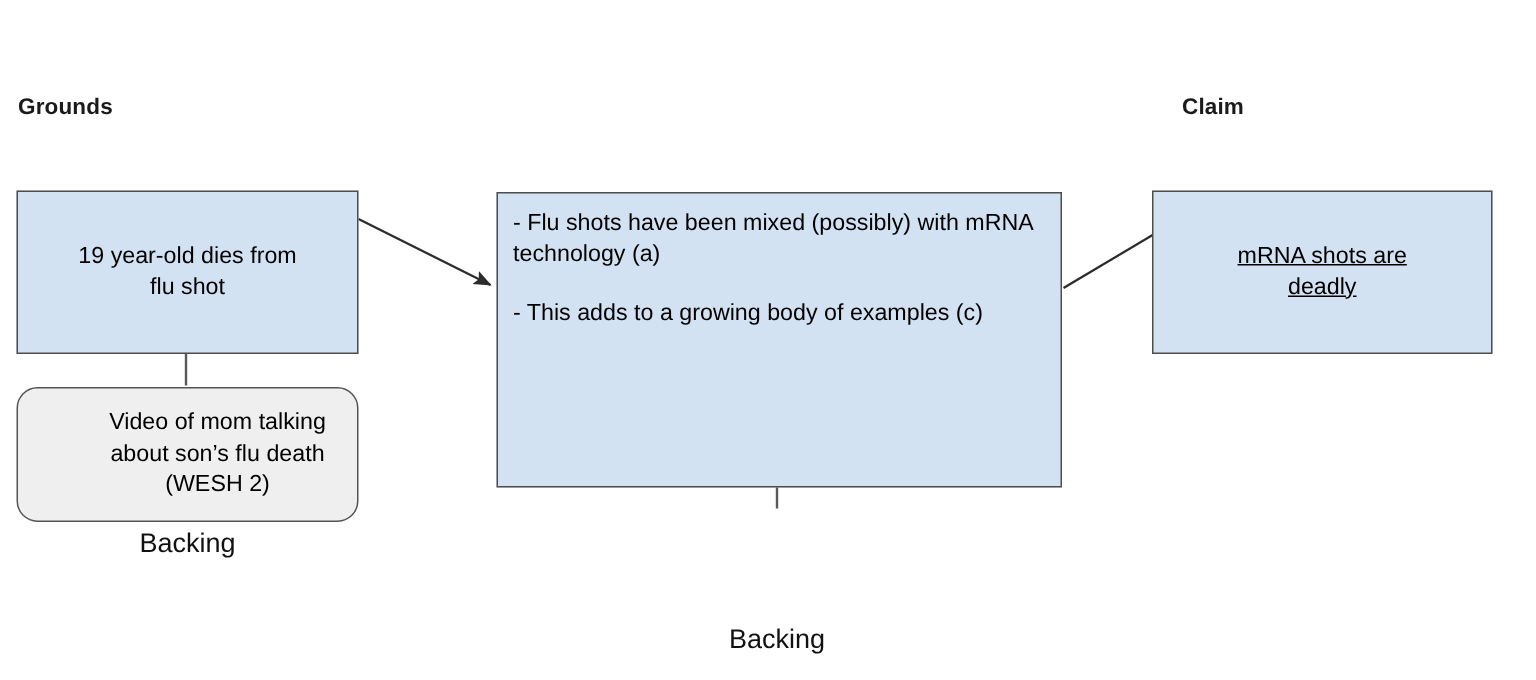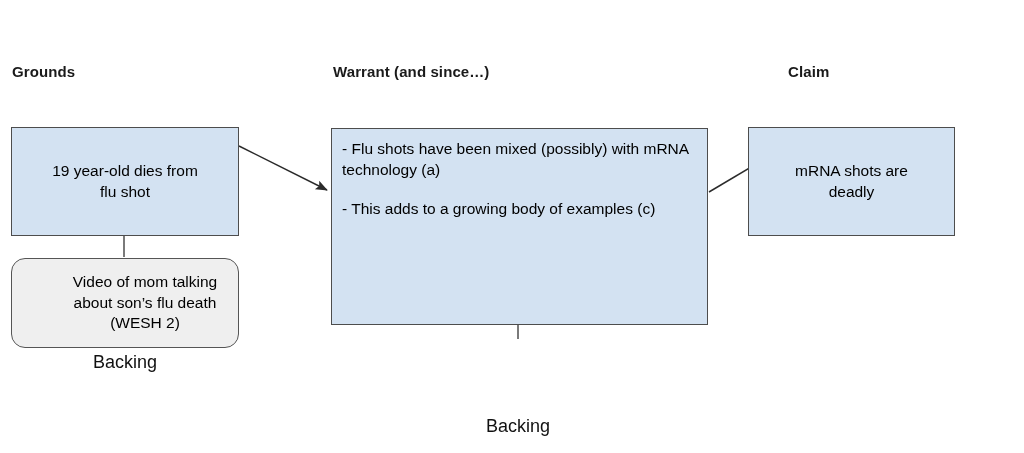--- a/index.html
+++ b/index.html
@@ -98,35 +98,34 @@
 
     <line x1="709" y1="192" x2="783" y2="148" stroke="#2b2b2b" stroke-width="1.5" marker-end="url(#arrowhead)"></line>
 
     <line x1="124" y1="257" x2="124" y2="203" stroke="#595959" stroke-width="1.6" marker-end="url(#arrowhead)"></line>
 
     <line x1="518" y1="339" x2="518" y2="293" stroke="#595959" stroke-width="1.6" marker-end="url(#arrowhead)"></line>
   </svg>
 
   <div class="section-label" style="left:12px; top:63px;">Grounds</div>
 
-  <div class="section-label" style="left:333px; top:63px;">Warrant (and since…)</div>
 
   <div class="section-label" style="left:788px; top:63px;">Claim</div>
 
   <div class="box primary" style="left:11px; top:92px; width:228px; height:109px;">
     <span class="box-text">19 year-old dies from
 flu shot</span>
   </div>
 
   <div class="box primary warrant" style="left:331px; top:93px; width:377px; height:197px;">
     <p class="warrant-item">- Flu shots have been mixed (possibly) with mRNA technology (a)</p>
     <p class="warrant-item">- This adds to a growing body of examples (c)</p>
   </div>
 
-  <div class="box primary" style="left:748px; top:92px; width:207px; height:109px;">
+  <div class="box primary" style="left:768px; top:92px; width:227px; height:109px;text-decoration:underline;">
     <span class="box-text">mRNA shots are
 deadly</span>
   </div>
 
   <div class="box backing" style="left:11px; top:258px; width:228px; height:90px;padding-left:40px;">
     <span class="box-text">Video of mom talking
 about son’s flu death
 (WESH 2)</span>
   </div>
   <div class="backing-caption" style="left:11px; top:352px; width:228px;">Backing</div>

